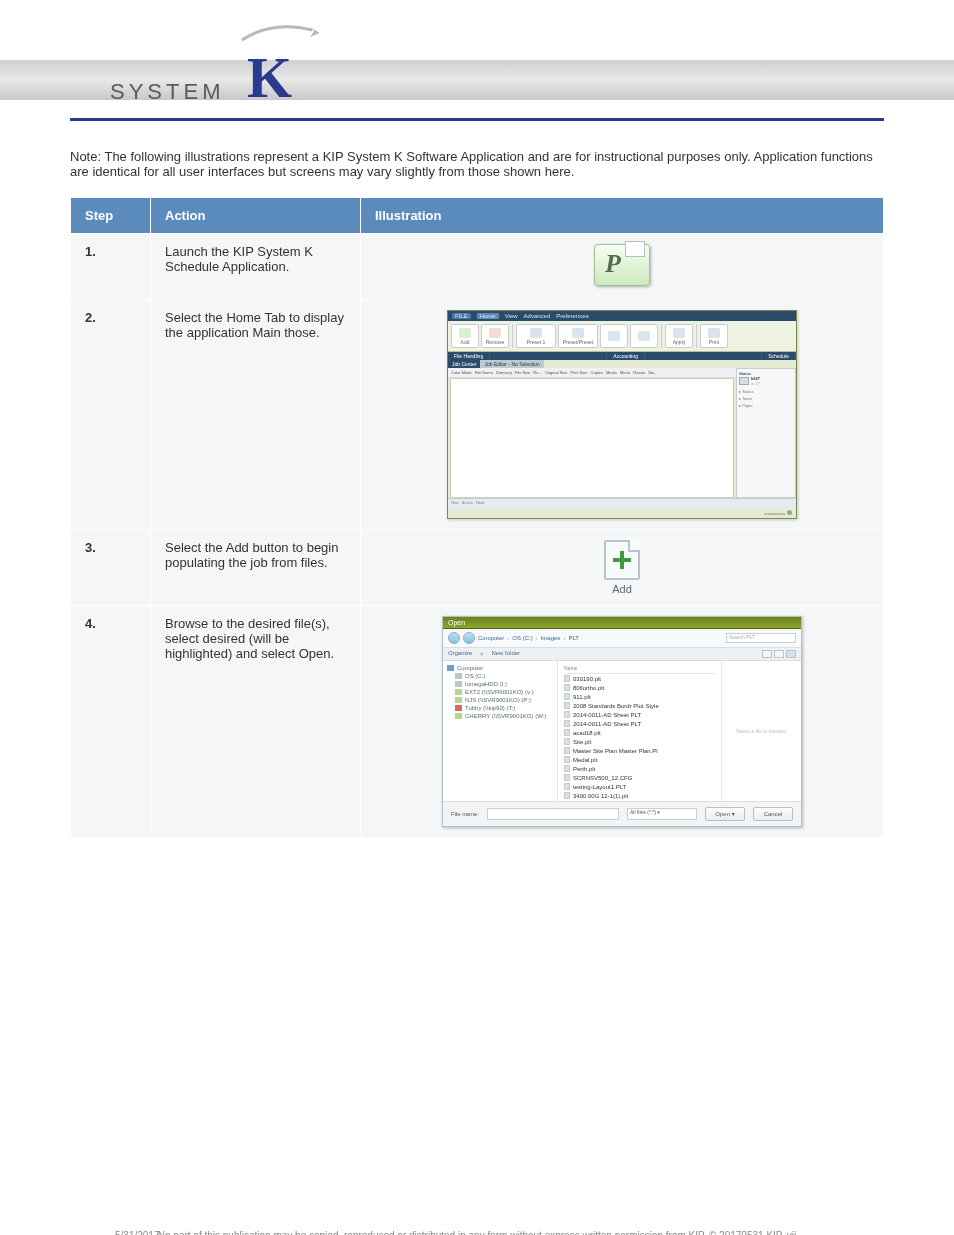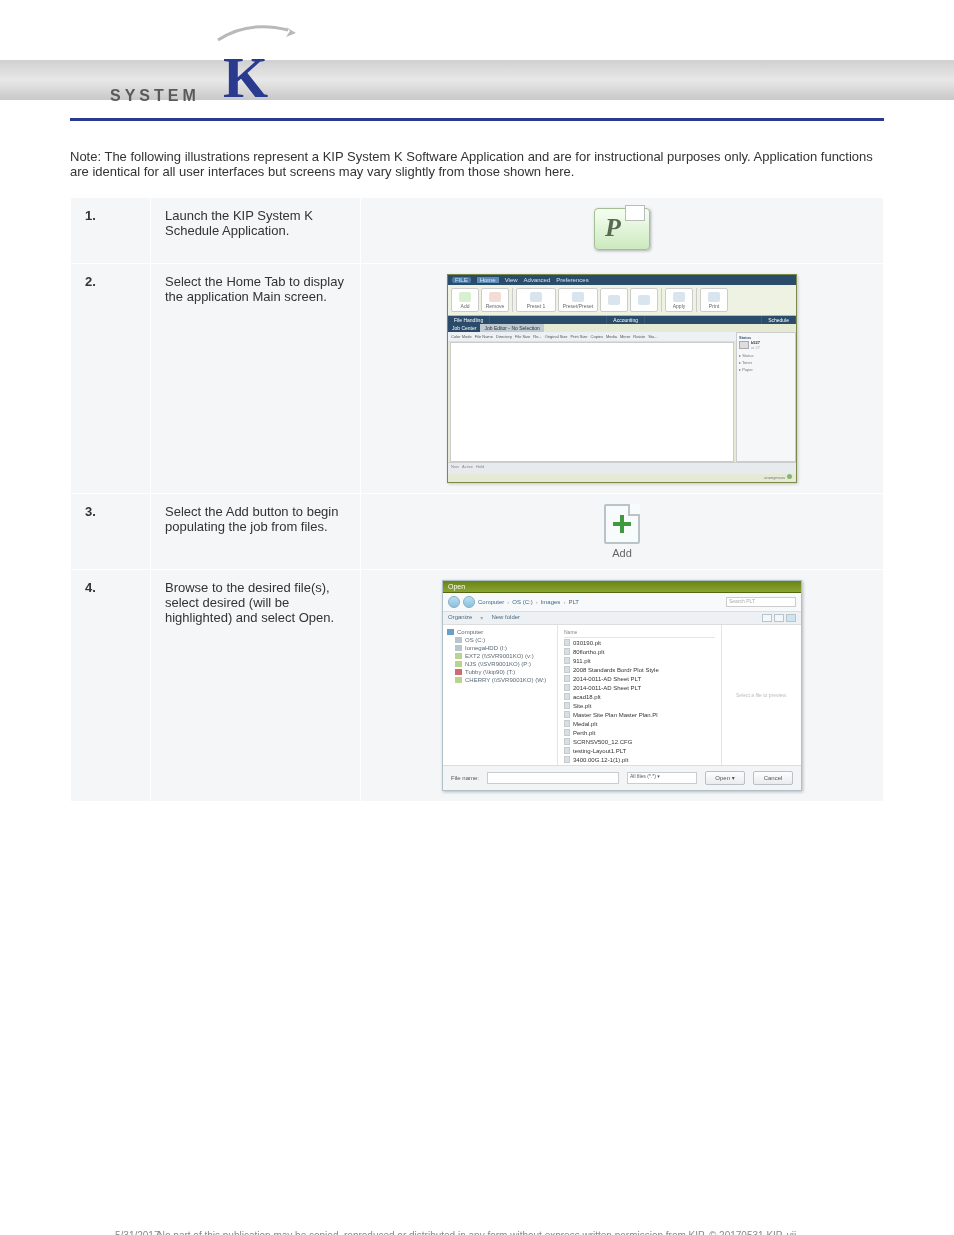--- a/index.html
+++ b/index.html
@@ -1,20 +1,20 @@
 <!DOCTYPE html>
 <html><head>
   <meta charset="utf-8">
   <style>
     * { box-sizing: border-box; margin: 0; padding: 0; }
     body { font-family: Arial, sans-serif; background: #fff; color: #333; width: 954px; }
     .header-bar { height: 40px; background: linear-gradient(#d0d0d0,#e8e8e8,#c8c8c8); position: relative; margin-top: 60px; }
     .logo-wrap { position: absolute; left: 110px; top: -35px; display: flex; align-items: flex-end; }
     .logo-text { text-align: right; margin-right: 8px; }
-    .logo-system { font-weight: 700; font-size: 16px; letter-spacing: 4px; color: #5a5a5a; margin-top: 16px; }
+    .logo-system { font-weight: 400; font-size: 22px; letter-spacing: 4px; color: #5a5a5a; margin-top: 16px; }
     .logo-software { font-weight: 900; font-size: 30px; letter-spacing: 1px; color: #444; }
     .logo-k { position: relative; width: 100px; height: 80px; }
     .logo-k svg { width: 100px; height: 80px; }
     .blue-line { height: 3px; background: #2a3b8f; margin: 18px 70px 0; }
     .content { padding: 20px 70px; }
     .section-title { font-size: 20px; color: #4a6ea5; margin: 20px 0 12px; }
     .body-text { font-size: 13px; margin: 8px 0; }
     table.steps { border-collapse: collapse; width: 100%; margin-top: 18px; }
     table.steps th, table.steps td { border: 1px solid #fff; padding: 10px 14px; font-size: 13px; vertical-align: top; }
     table.steps th { background: #5b8bbd; color: #fff; font-weight: bold; text-align: left; }
@@ -113,32 +113,37 @@
   <div class="content">
     <div class="body-text">Note: The following illustrations represent a KIP System K Software Application and are for instructional purposes only. Application functions are identical for all user interfaces but screens may vary slightly from those shown here.</div>
 
     <table class="steps">
       <colgroup>
           <col class="c1">
           <col class="c2">
           <col>
         </colgroup>
       <tbody>
+          <tr>
+        <th>Step</th>
+        <th>Action</th>
+        <th>Illustration</th>
+      </tr>
 
       <tr>
         <td class="step-num">1.</td>
         <td class="desc">Launch the KIP System K Schedule Application.</td>
         <td class="cell-center">
           <span class="p-icon"></span>
         </td>
       </tr>
 
       <tr>
         <td class="step-num">2.</td>
-        <td class="desc">Select the Home Tab to display the application Main screen.</td>
+        <td class="desc">Select the Home Tab to display the application Main those.</td>
         <td>
           <div class="app-window">
             <div class="aw-menu">
               <span class="active">FILE</span>
               <span style="background:#5a8ab5;padding:0 3px;">Home</span>
               <span>View</span>
               <span>Advanced</span>
               <span>Preferences</span>
             </div>
             <div class="aw-toolbar">

